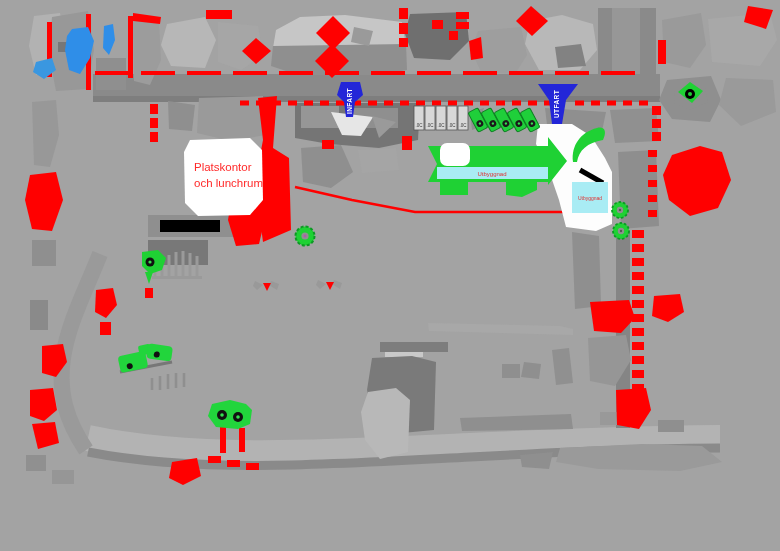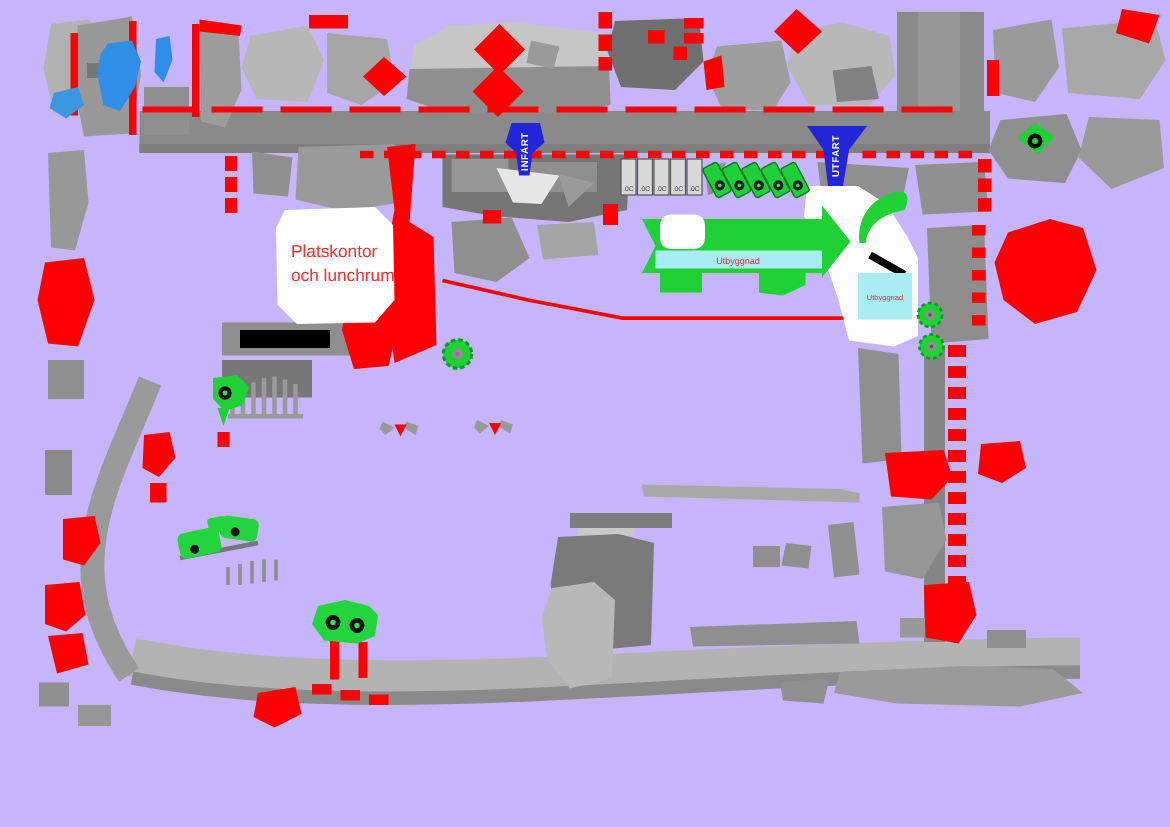--- a/index.html
+++ b/index.html
@@ -1,16 +1,16 @@
 <!DOCTYPE html>
 <html><head>
 <meta charset="utf-8">
 <style>
   html,body{margin:0;padding:0;background:#000;}
-  .stage{position:relative;width:780px;height:551px;background:#c4b5fd;overflow:hidden;}
+  .stage{position:relative;width:780px;height:551px;background:#a3a3a3;overflow:hidden;}
   .stage svg{position:absolute;left:0;top:0;}
   svg text{font-family:"Liberation Sans", sans-serif;}
   .office-text{font-size:11.5px;fill:#ff2a2a;}
   .sign-text{font-size:6.5px;font-weight:bold;fill:#ffffff;letter-spacing:.4px;}
   .band-text{font-size:6px;fill:#e03030;}
   .box-text{font-size:5px;fill:#e03030;}
   .container-text{font-size:4.5px;fill:#3a3a3a;}
 </style>
 </head>
 <body>

